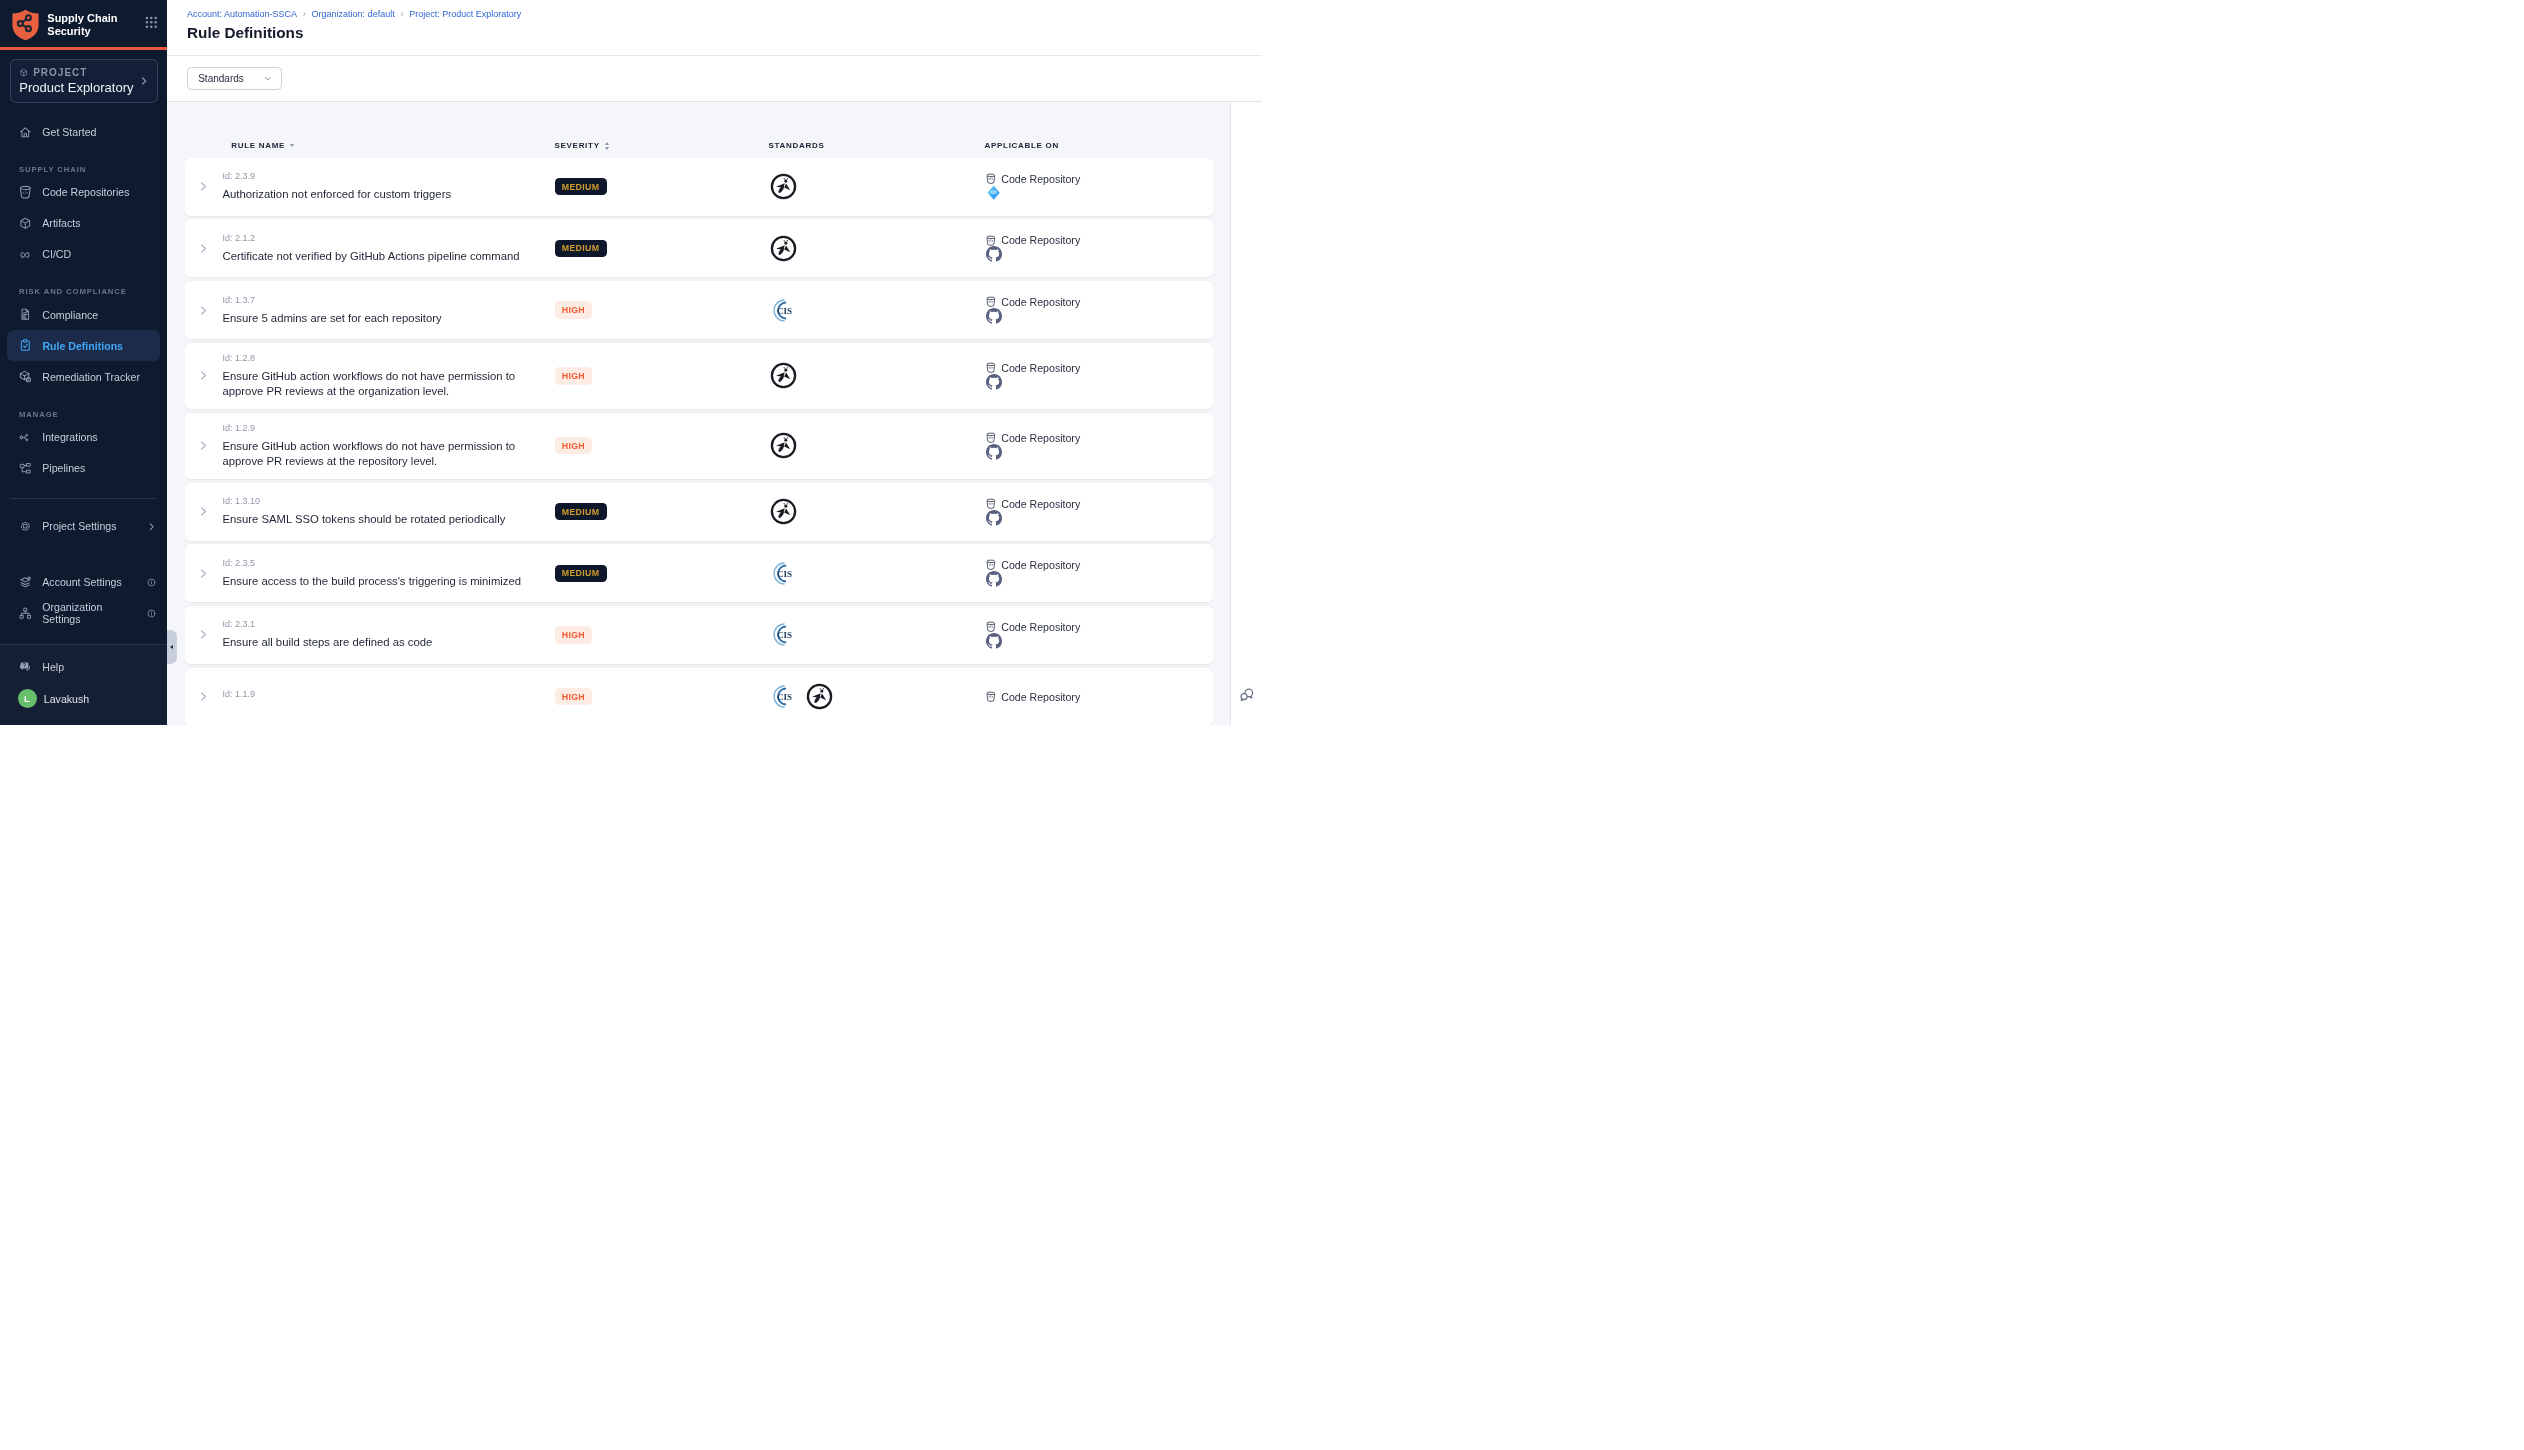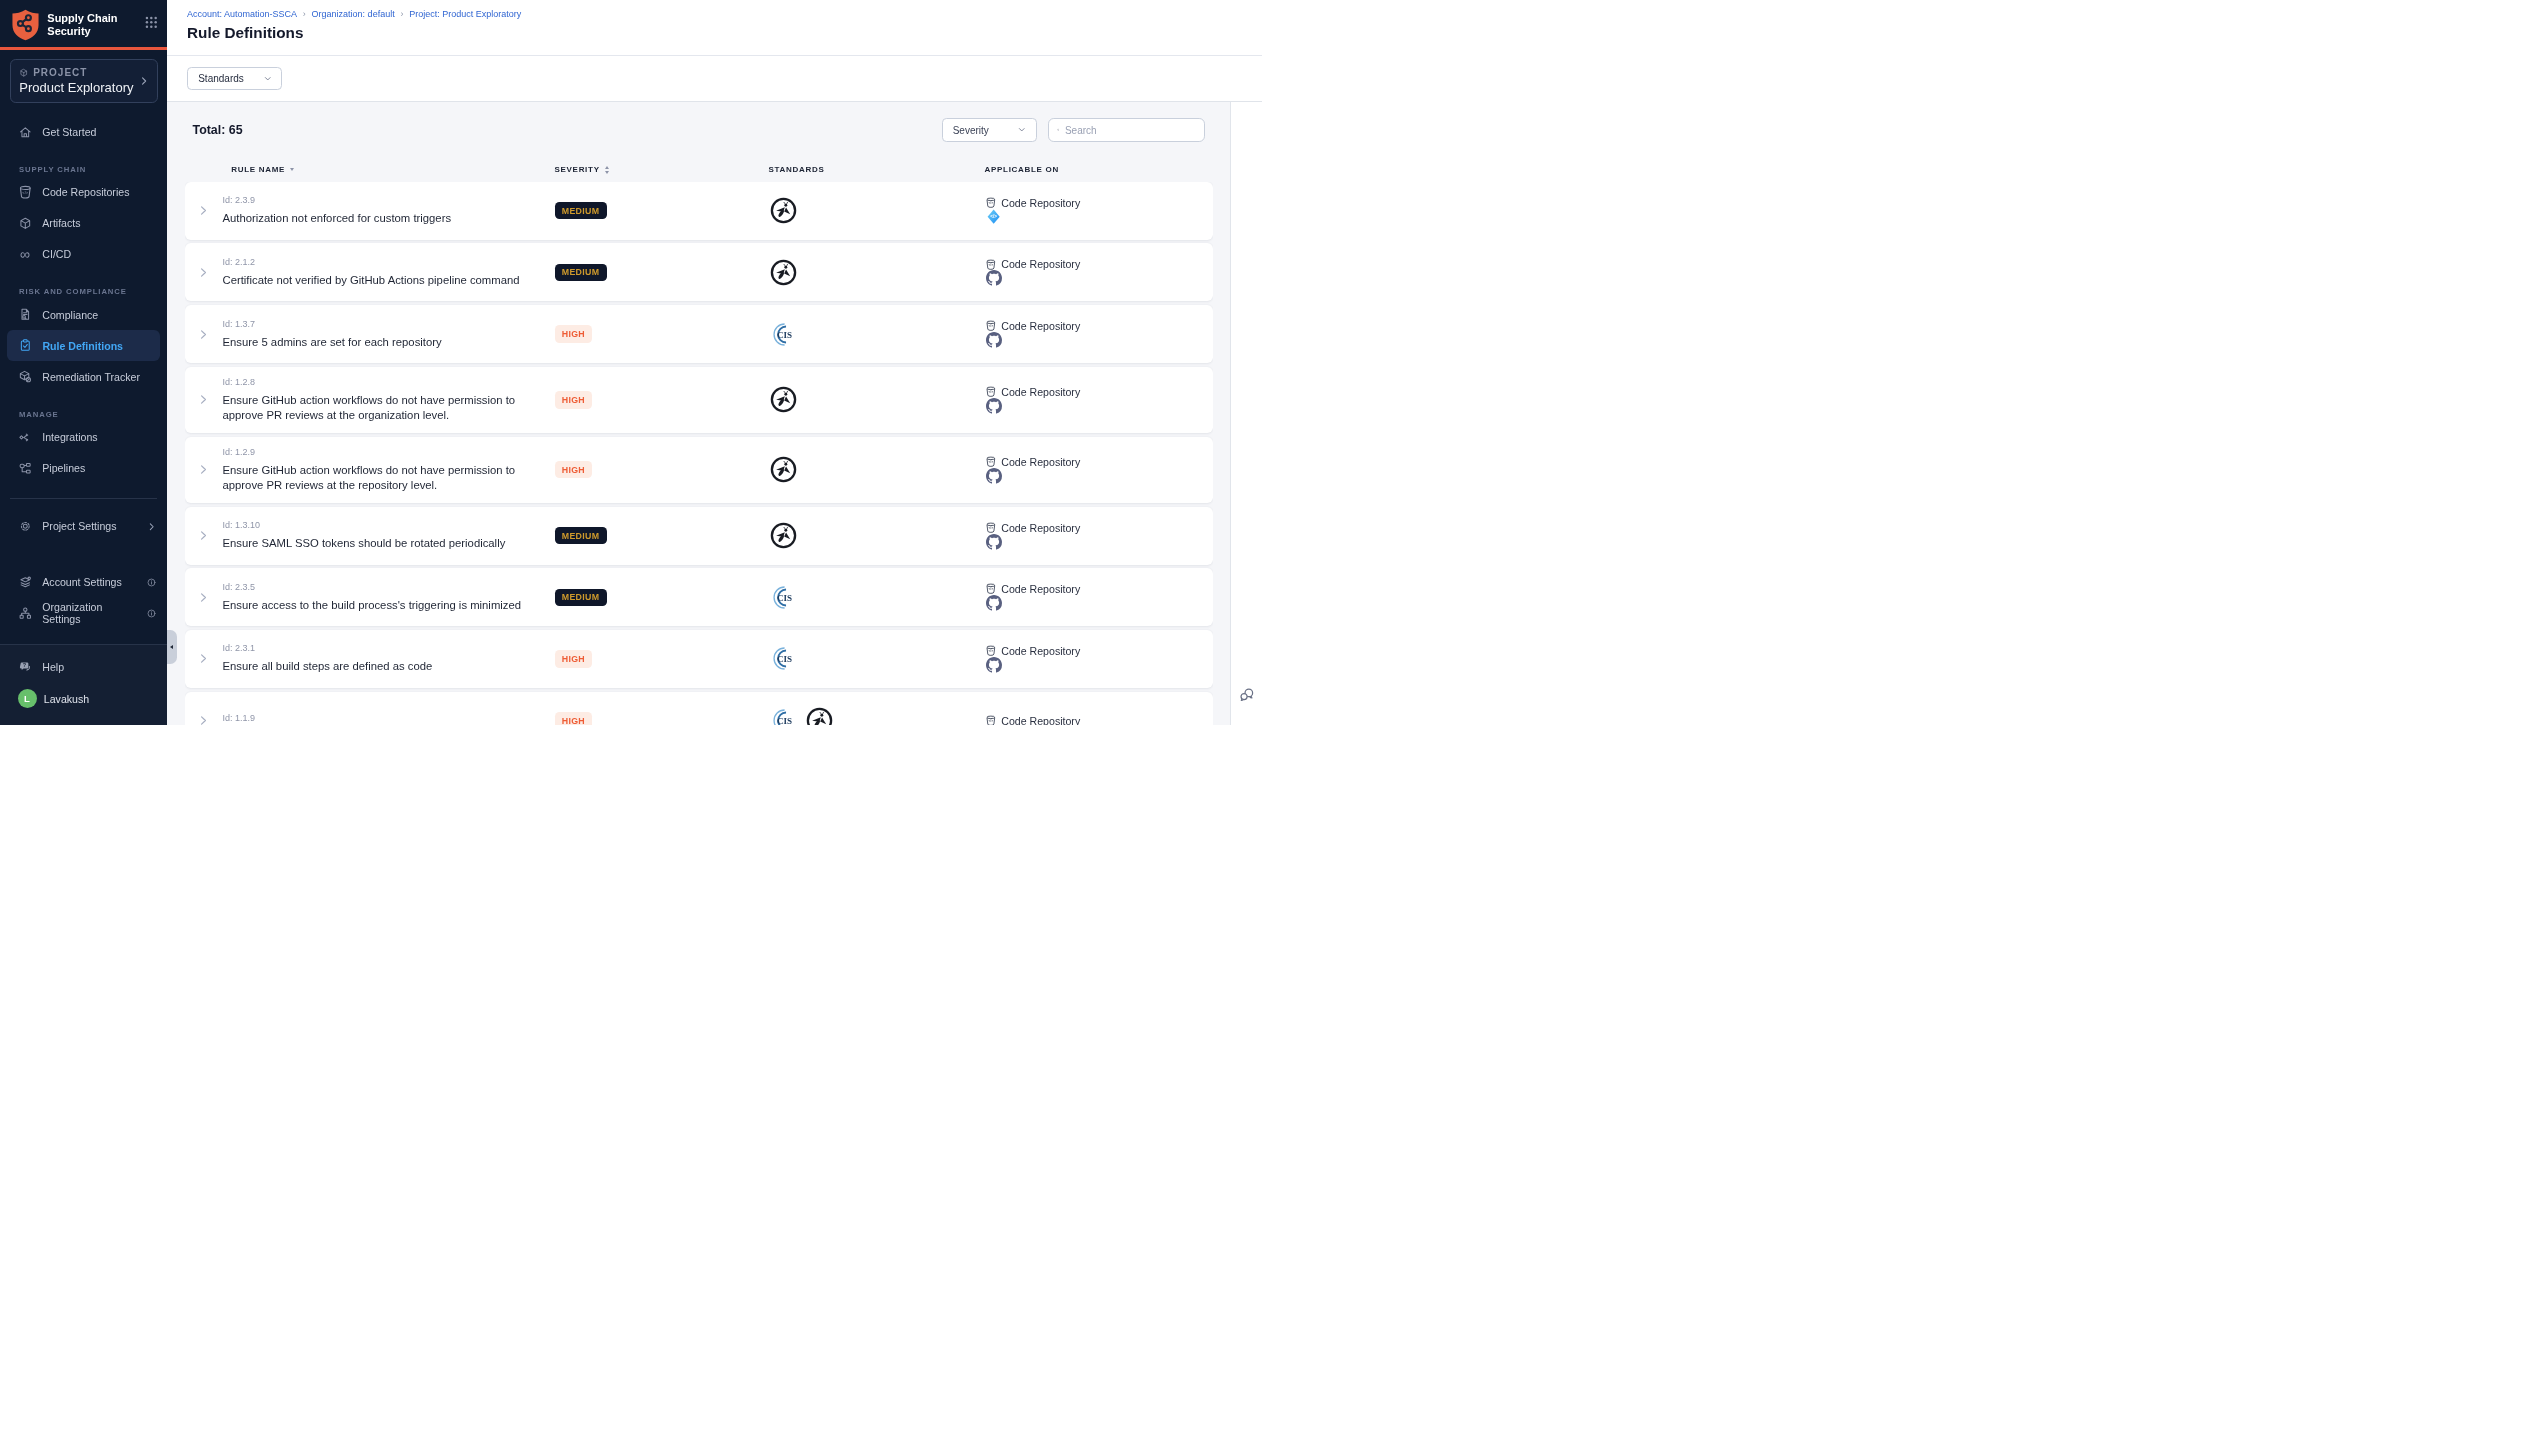--- a/index.html
+++ b/index.html
@@ -324,38 +324,20 @@
       <div class="select-btn">
         <span>Standards</span>
         <svg width="9.5" height="9.5" viewBox="0 0 20 20">
             <path d="M5 7.5 l5 5 5 -5" fill="none" stroke="#7b8396" stroke-width="2" stroke-linecap="round" stroke-linejoin="round"></path>
           </svg>
       </div>
     </div>
 
     <div class="content-wrap">
       <section class="table-section">
-        <div class="section-top">
-          <span class="total-label">Total: 65</span>
-          <div class="top-controls">
-            <div class="select-btn sm">
-              <span>Severity</span>
-              <svg width="9.5" height="9.5" viewBox="0 0 20 20">
-                  <path d="M5 7.5 l5 5 5 -5" fill="none" stroke="#7b8396" stroke-width="2" stroke-linecap="round" stroke-linejoin="round"></path>
-                </svg>
-            </div>
-            <div class="search-box">
-              <svg width="11.7" height="11.7" viewBox="0 0 20 20">
-                  <circle cx="9" cy="9" r="5" fill="none" stroke="#565d6f" stroke-width="1.6"></circle>
-                  <path d="M12.8 12.8 L17 17" stroke="#565d6f" stroke-width="1.6" stroke-linecap="round"></path>
-                </svg>
-              <input type="text" placeholder="Search" style="">
-            </div>
-          </div>
-        </div>
 
         <div class="thead grid-cols">
           <div class="th th-rule sortable">
             <span>RULE NAME</span>
             <span class="sort-desc"></span>
           </div>
           <div class="th sortable">
             <span>SEVERITY</span>
             <span class="sort-both">
                 <i class="up"></i>

